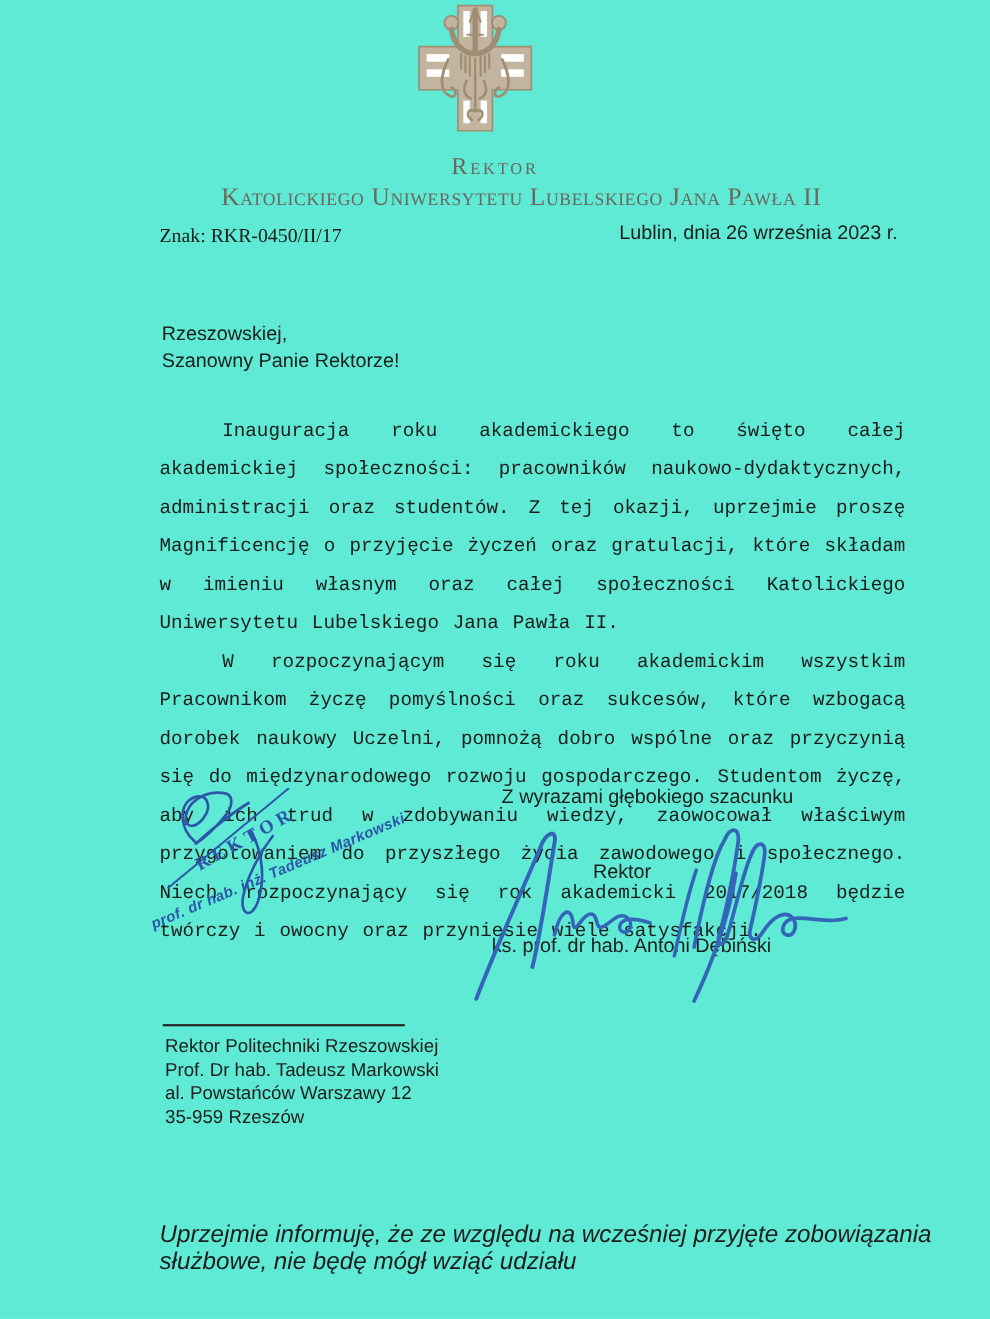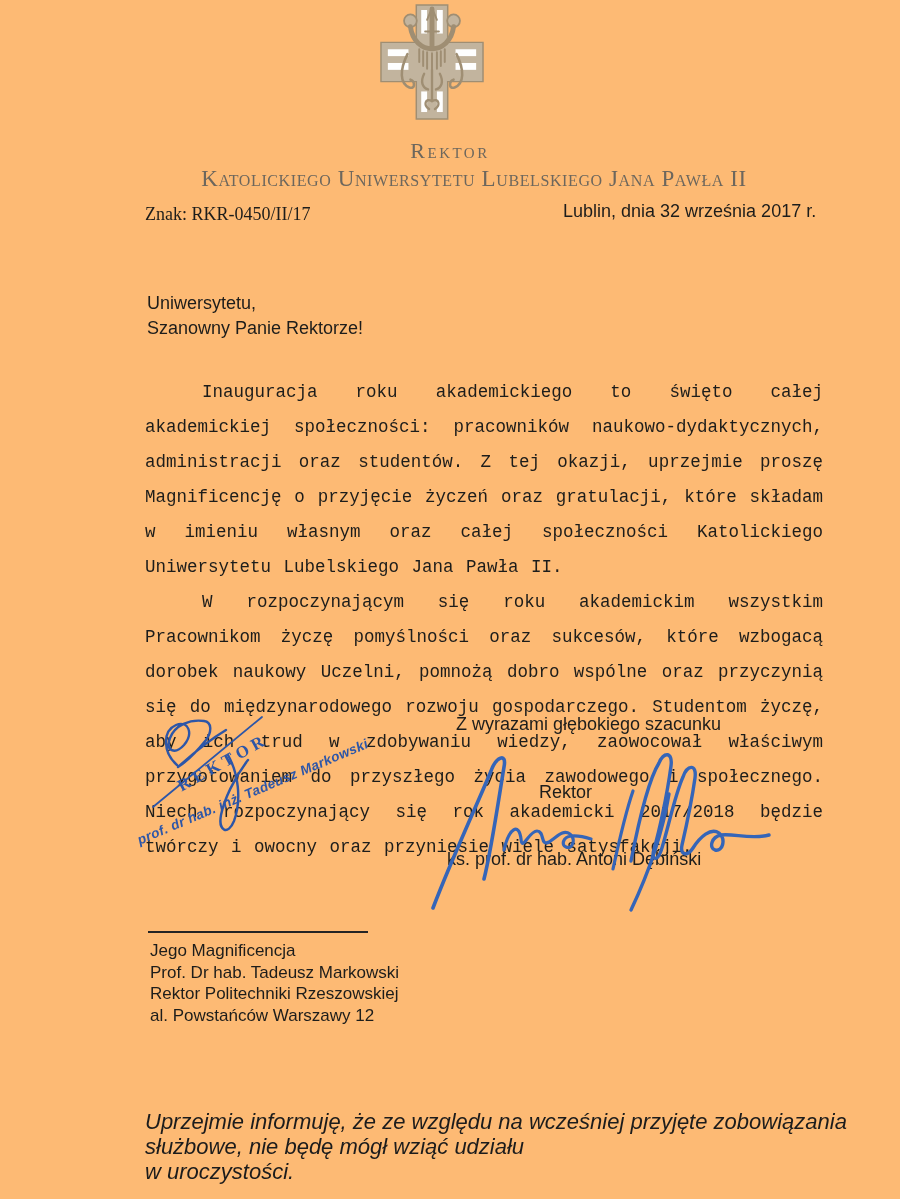--- a/index.html
+++ b/index.html
@@ -5,21 +5,21 @@
   :root{
     --ink-blue:#3565b8;
     --stamp-blue:#2d56a8;
     --header-gray:#6d675d;
     --logo-beige:#c2b49e;
     --logo-dark:#9f8e73;
     --text-black:#1d1d1b;
   }
   html,body{margin:0;padding:0;background:#e8e8e8;}
   .page{
-    position:relative;width:900px;height:1199px;background:#fdba74;
+    position:relative;width:900px;height:1199px;background:#5eead4;
     font-family:"Liberation Sans",sans-serif;color:var(--text-black);
     overflow:hidden;margin:0 auto;
   }
   .logo{position:absolute;left:380px;top:2px;width:104px;height:120px;}
   .hdr-title{
     position:absolute;left:0;top:138px;width:900px;text-align:center;
     font-family:"Liberation Serif",serif;font-variant:small-caps;
     font-size:22px;letter-spacing:2.5px;color:var(--header-gray);
   }
   .hdr-sub{
@@ -88,24 +88,24 @@
         <path d="M45,72 C41,80 43,86 49,88 M61,72 C65,80 63,86 57,88" stroke-width="2.4"></path>
         <path d="M53,68 V100 M53,100 C46,96 44,104 50,108 M53,100 C60,96 62,104 56,108" stroke-width="2.4"></path>
       </g>
     </svg>
   </div>
 
   <div class="hdr-title">Rektor</div>
   <div class="hdr-sub">Katolickiego Uniwersytetu Lubelskiego Jana Pawła II</div>
 
   <div class="ref">Znak: RKR-0450/II/17</div>
-  <div class="date">Lublin, dnia 32 września 2017 r.</div>
+  <div class="date">Lublin, dnia 26 września 2023 r.</div>
 
   <div class="salutation">
-    <div>Uniwersytetu,</div>
+    <div>Rzeszowskiej,</div>
     <div>Szanowny Panie Rektorze!</div>
   </div>
 
   <div class="body-text">
     <p>Inauguracja roku akademickiego to święto całej akademickiej społeczności: pracowników naukowo-dydaktycznych, administracji oraz studentów. Z tej okazji, uprzejmie proszę Magnificencję o przyjęcie życzeń oraz gratulacji, które składam w imieniu własnym oraz całej społeczności Katolickiego Uniwersytetu Lubelskiego Jana Pawła II.</p>
     <p>W rozpoczynającym się roku akademickim wszystkim Pracownikom życzę pomyślności oraz sukcesów, które wzbogacą dorobek naukowy Uczelni, pomnożą dobro wspólne oraz przyczynią się do międzynarodowego rozwoju gospodarczego. Studentom życzę, aby ich trud w zdobywaniu wiedzy, zaowocował właściwym przygotowaniem do przyszłego życia zawodowego i społecznego. Niech rozpoczynający się rok akademicki 2017/2018 będzie twórczy i owocny oraz przyniesie wiele satysfakcji.</p>
   </div>
 
   <div class="valediction">Z wyrazami głębokiego szacunku</div>
   <div class="signer-title">Rektor</div>
@@ -126,24 +126,23 @@
       <path stroke-width="1.8" d="M23,104 L132,14"></path>
       <path stroke-width="2.4" d="M47,62 C33,50 32,28 46,22 C58,17 64,30 54,42 C45,52 35,48 40,35 C45,22 60,16 74,18 C82,19 82,29 76,37 C68,47 56,59 48,64 C58,55 76,39 96,27"></path>
       <path stroke-width="2.4" d="M98,52 C108,70 112,96 104,118 C98,133 88,128 91,112 C94,97 104,75 118,57"></path>
     </g>
   </svg>
   <div class="stamp-label">REKTOR</div>
   <div class="stamp-name">prof. dr hab. inż. Tadeusz Markowski</div>
 
   <div class="divider"></div>
   <div class="recipient">
-    <div>Jego Magnificencja</div>
+    <div>Rektor Politechniki Rzeszowskiej</div>
     <div>Prof. Dr hab. Tadeusz Markowski</div>
-    <div>Rektor Politechniki Rzeszowskiej</div>
     <div>al. Powstańców Warszawy 12</div>
+    <div>35-959 Rzeszów</div>
   </div>
 
   <div class="footer-note">
     <div>Uprzejmie informuję, że ze względu na wcześniej przyjęte zobowiązania służbowe, nie będę mógł wziąć udziału</div>
-    <div>w uroczystości.</div>
   </div>
 
 </div>
 
 </body></html>

